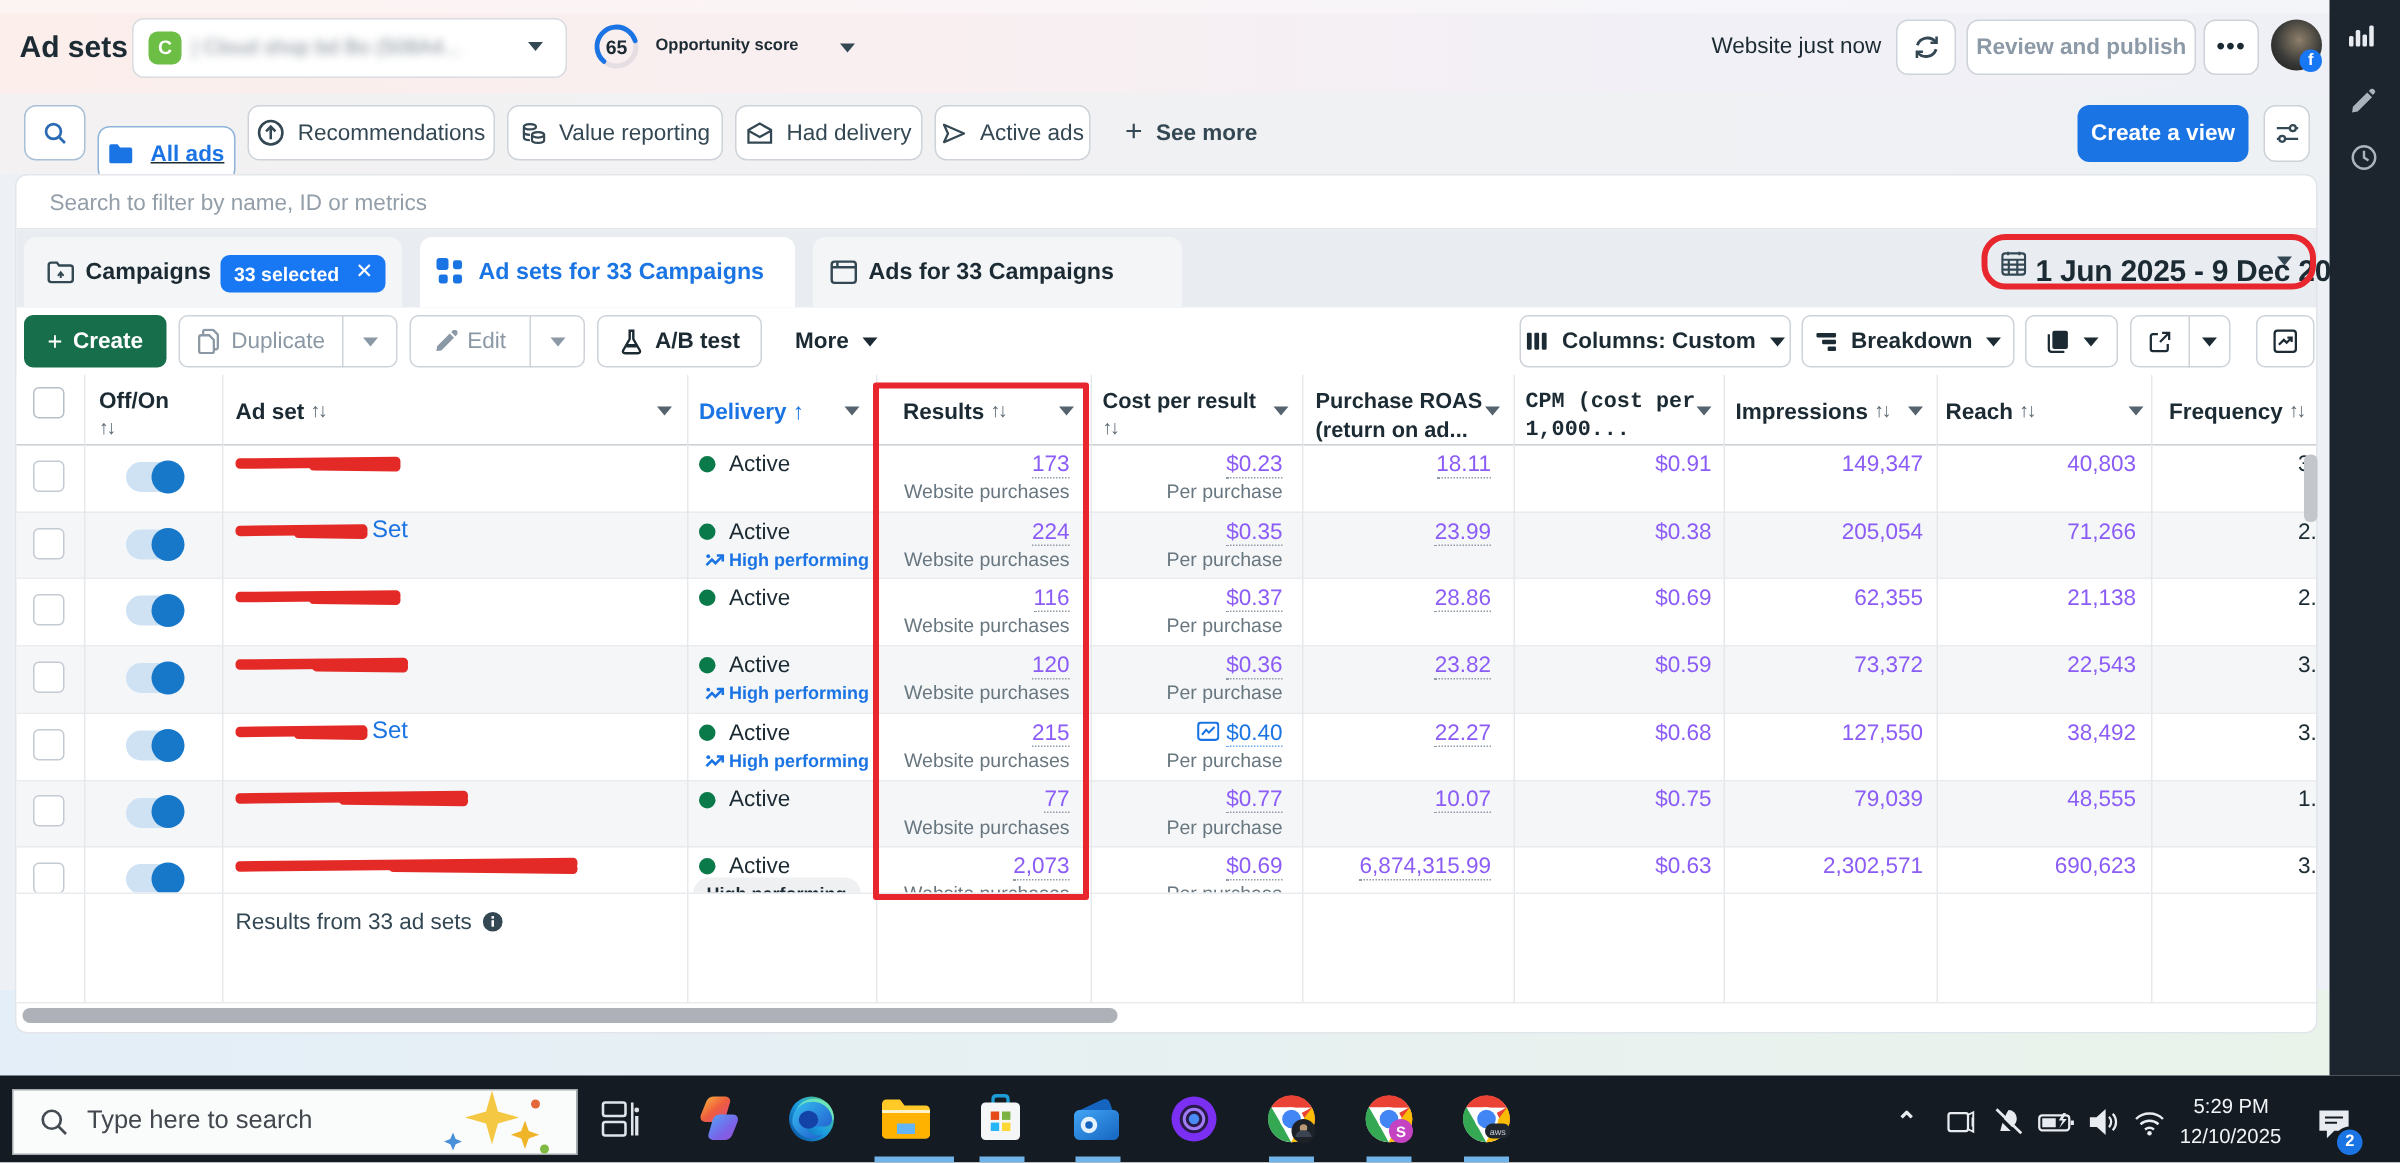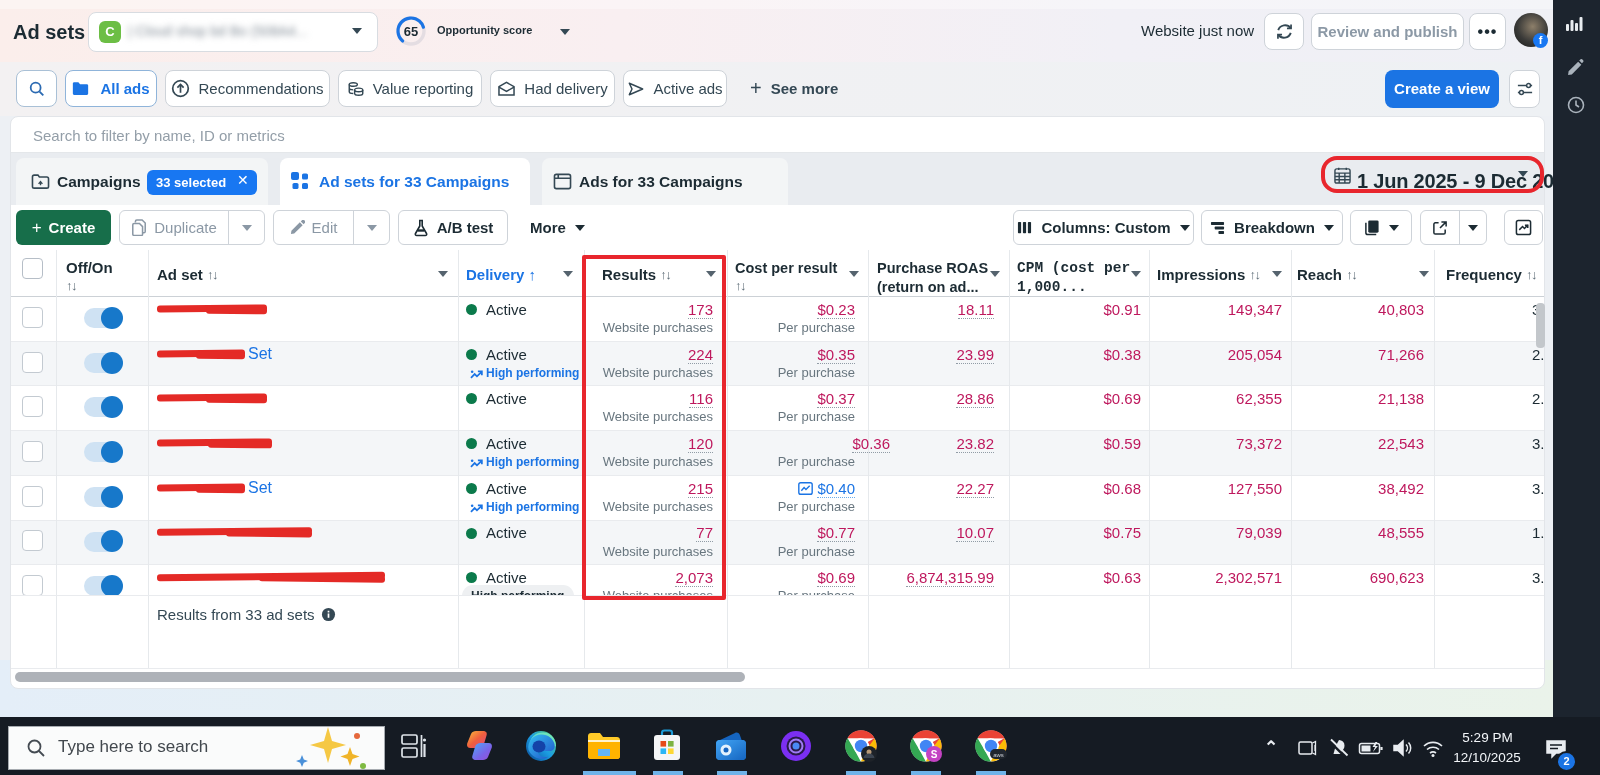--- a/index.html
+++ b/index.html
@@ -6,21 +6,21 @@
 html,body { width:1600px; height:775px; overflow:hidden; }
 body { font-family:"Liberation Sans", sans-serif; position:relative; background:#edf0f4; color:#1c2b33; }
 .ab { position:absolute; }
 .flex { display:flex; align-items:center; }
 .bold { font-weight:bold; }
 .btn { background:#fff; border:1px solid #ced3d9; border-radius:8px; display:flex; align-items:center; justify-content:center; }
 .caret { width:0; height:0; border-left:5px solid transparent; border-right:5px solid transparent; border-top:6px solid #344854; }
 .sort { font-size:13px; color:#5b6a75; letter-spacing:-1.5px; font-weight:normal; position:relative; top:-1px; }
 .rowline { position:absolute; left:11px; width:1533px; height:1px; background:#e9ebee; }
 .dotted { border-bottom:1px dotted #919ca6; padding-bottom:0px; }
-.num { position:absolute; font-size:15px; color:#be185d; text-align:right; }
+.num { position:absolute; font-size:15px; color:#8b5cf6; text-align:right; }
 .sub { position:absolute; font-size:13px; color:#68767f; text-align:right; }
 .scrib { position:absolute; height:7px; background:#e42a26; border-radius:3px; }
 </style>
 </head>
 <body>
 
 <div class="ab" style="left:0;top:0;width:1553px;height:62px;background:linear-gradient(90deg,#fbeeeb 0%,#f9eff1 40%,#f1f0f6 72%,#eff0f5 100%);"></div>
 
 <div class="ab" style="left:0;top:62px;width:1553px;height:54px;background:linear-gradient(90deg,#f3f1f2,#eef1f4);"></div>
 
@@ -56,21 +56,21 @@
 <div class="ab btn" style="left:1469px;top:13px;width:37px;height:37px;font-weight:bold;letter-spacing:1px;">•••</div>
 <div class="ab" style="left:1514px;top:13px;width:34px;height:34px;border-radius:50%;background:radial-gradient(circle at 55% 40%, #8d7f6a 0%, #3a3a38 55%, #191919 100%);"></div>
 <div class="ab" style="left:1533px;top:33px;width:15px;height:15px;border-radius:50%;background:#1877f2;color:#fff;font-size:11px;font-weight:bold;text-align:center;line-height:15px;">f</div>
 
 <div class="ab btn" style="left:16px;top:70px;width:41px;height:37px;border-color:#a9c0d6;">
 <svg width="18" height="18" viewBox="0 0 20 20" fill="none" stroke="#2b6ab2" stroke-width="2">
       <circle cx="8.5" cy="8.5" r="5.5"></circle>
       <path d="M12.8 12.8 L17 17"></path>
     </svg>
 </div>
-<div class="ab btn" style="left:65px;top:70px;width:92px;height:37px;border-color:#8fb4da;gap:11px;">
+<div class="ab btn" style="left:65px;top:84px;width:92px;height:37px;border-color:#8fb4da;gap:11px;text-decoration:underline;">
 <svg width="17" height="15" viewBox="0 0 20 17">
       <path fill="#1b74e4" d="M1 2.5 C1 1.7 1.7 1 2.5 1 h5 l2 2.5 h8 c0.8 0 1.5 0.7 1.5 1.5 v9.5 c0 0.8-0.7 1.5-1.5 1.5 h-15 C1.7 16 1 15.3 1 14.5 Z"></path>
     </svg>
 <span style="color:#1b74e4;font-size:15px;font-weight:bold;">All ads</span>
 </div>
 <div class="ab btn" style="left:165px;top:70px;width:165px;height:37px;gap:8px;">
 <svg width="19" height="19" viewBox="0 0 20 20" fill="none" stroke="#344854" stroke-width="1.8">
       <circle cx="10" cy="10" r="8.2"></circle>
       <path d="M10 14.5 V6"></path>
       <path d="M6.7 9 L10 5.7 L13.3 9"></path>
@@ -341,21 +341,21 @@
 <div class="ab" style="left:466px;top:438px;width:11px;height:11px;border-radius:50%;background:#0b7a4b;"></div>
 <div class="ab" style="left:486px;top:435px;font-size:15px;">Active</div>
 <div class="ab" style="left:470px;top:456px;"><svg width="13" height="12" viewBox="0 0 14 13">
       <path d="M1 9.5 L5 5.5 L7.5 8 L12.5 3" stroke="#1b74e4" stroke-width="1.9" fill="none"></path>
       <path d="M8.5 2.5 L12.8 2.5 L12.8 6.8" stroke="#1b74e4" stroke-width="1.9" fill="none"></path>
       <circle cx="2.3" cy="3" r="1.4" fill="#1b74e4"></circle>
     </svg></div>
 <div class="ab" style="left:486px;top:455px;font-size:12px;font-weight:bold;color:#1b74e4;">High performing</div>
 <div class="num" style="right:887px;top:435px;"><span class="dotted">120</span></div>
 <div class="sub" style="right:887px;top:454px;">Website purchases</div>
-<div class="num" style="right:710px;top:435px;margin-left:22px;"><span class="dotted">$0.36</span></div>
+<div class="num" style="right:745px;top:435px;margin-left:22px;"><span class="dotted">$0.36</span></div>
 <div class="sub" style="right:745px;top:454px;">Per purchase</div>
 <div class="num" style="right:606px;top:435px;"><span class="dotted">23.82</span></div>
 <div class="num" style="right:459px;top:435px;">$0.59</div>
 <div class="num" style="right:318px;top:435px;">73,372</div>
 <div class="num" style="right:176px;top:435px;">22,543</div>
 <div class="ab" style="left:1532px;top:435px;font-size:15px;">3.</div>
 <div class="ab" style="left:22px;top:486px;width:21px;height:21px;border:1.5px solid #c3cad1;border-radius:4px;background:#fff;"></div>
 <div class="ab" style="left:84px;top:487px;width:38px;height:20px;border-radius:10px;background:#cfe2f3;"></div>
 <div class="ab" style="left:101px;top:486px;width:22px;height:22px;border-radius:50%;background:#1778ca;"></div>
 <div class="scrib" style="left:157px;top:484px;width:88px;transform:rotate(-0.6deg);"></div>

